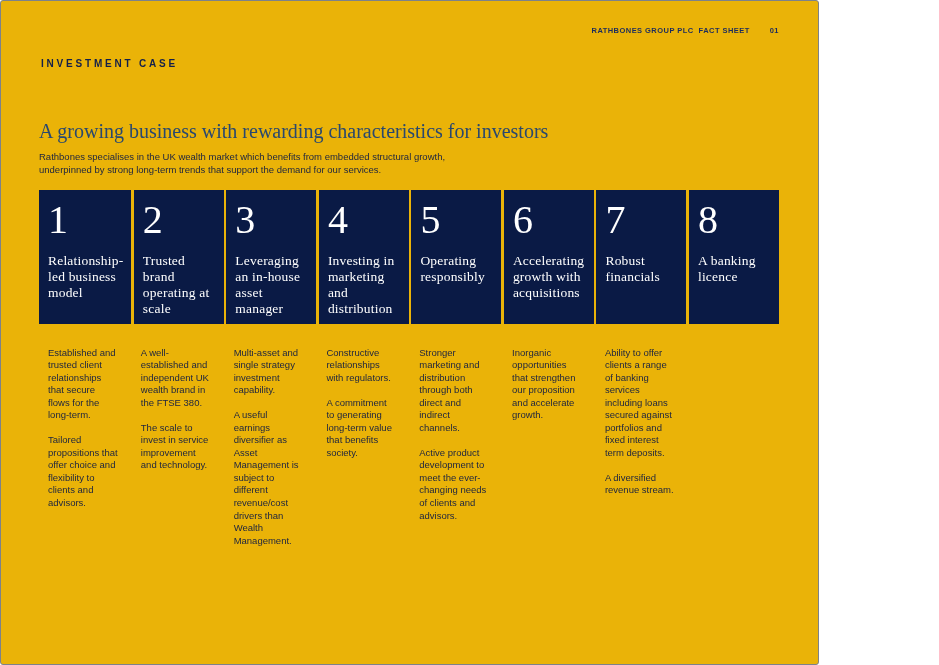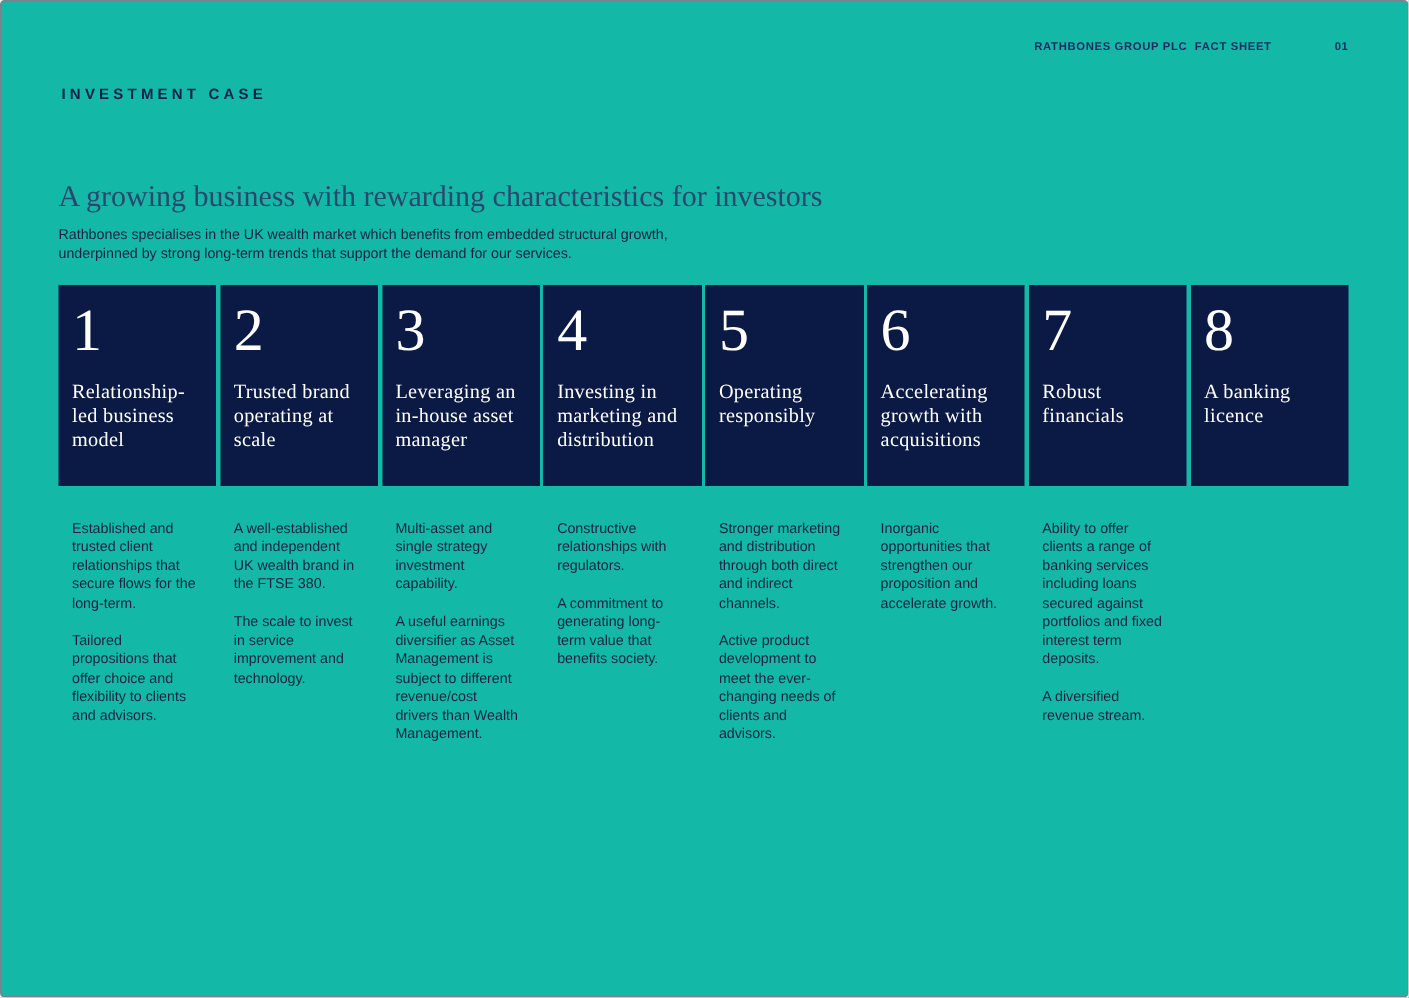--- a/index.html
+++ b/index.html
@@ -3,41 +3,41 @@
 <meta charset="utf-8">
 <style>
   * { box-sizing: border-box; margin: 0; padding: 0; }
   html, body { background: #ffffff; }
   body {
     font-family: "Liberation Sans", sans-serif;
     width: 939px; height: 665px;
     color: #1b2340;
   }
   .page {
-    width: 939px; height: 665px;
-    background: #14b8a6;
+    width: 819px; height: 665px;
+    background: #eab308;
     border: 1px solid #7d828a;
     border-radius: 3px;
     padding: 0 39px 0 38px;
     overflow: hidden;
     position: relative;
   }
   
   .top-header {
     padding-top: 25px;
     display: flex;
     justify-content: flex-end;
     align-items: baseline;
     font-size: 7.5px;
     font-weight: bold;
     letter-spacing: 0.45px;
     color: #1c2c5e;
   }
   .top-header .brand { margin-right: 5px; }
-  .top-header .pageno { margin-left: 42px; }
+  .top-header .pageno { margin-left: 20px; }
   
   .section-title {
     margin-top: 23px;
     margin-left: 2px;
     font-size: 10px;
     font-weight: bold;
     letter-spacing: 2.8px;
     color: #14204a;
   }
   

